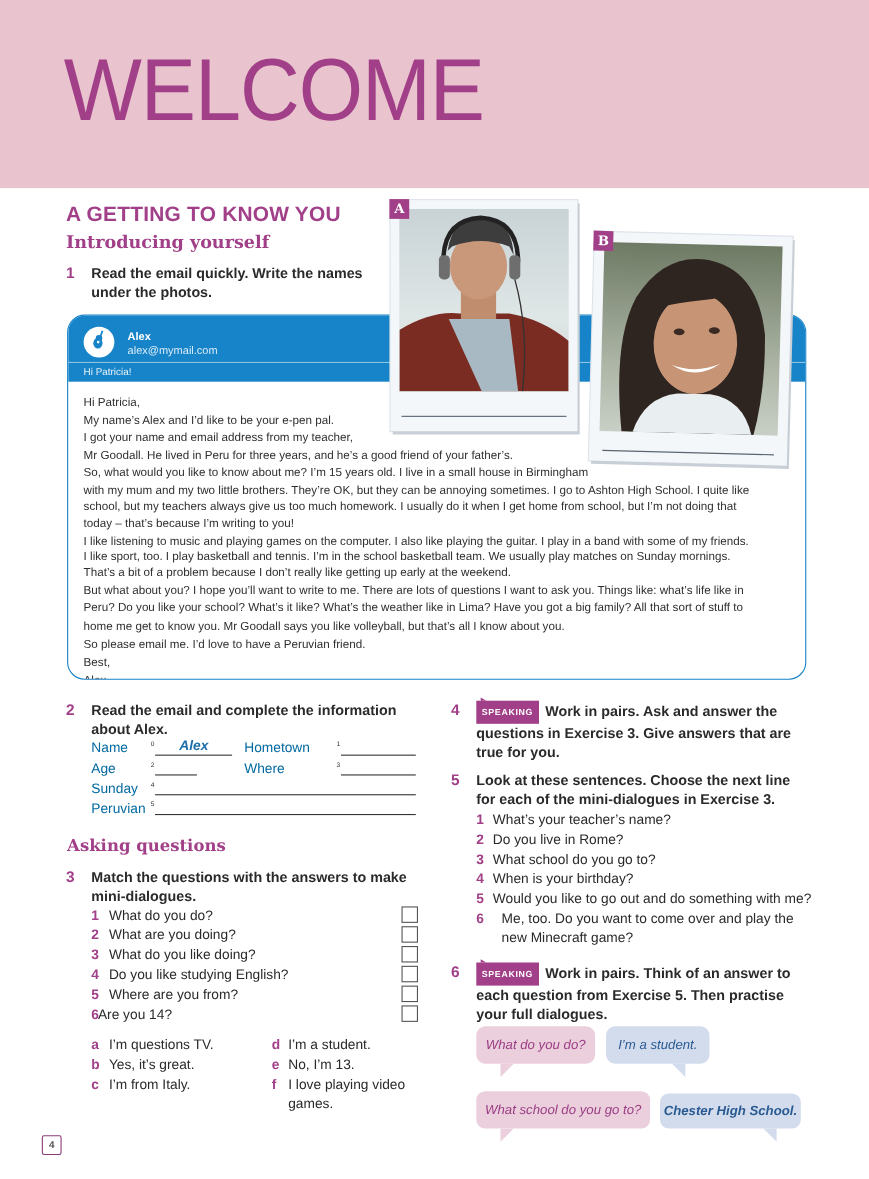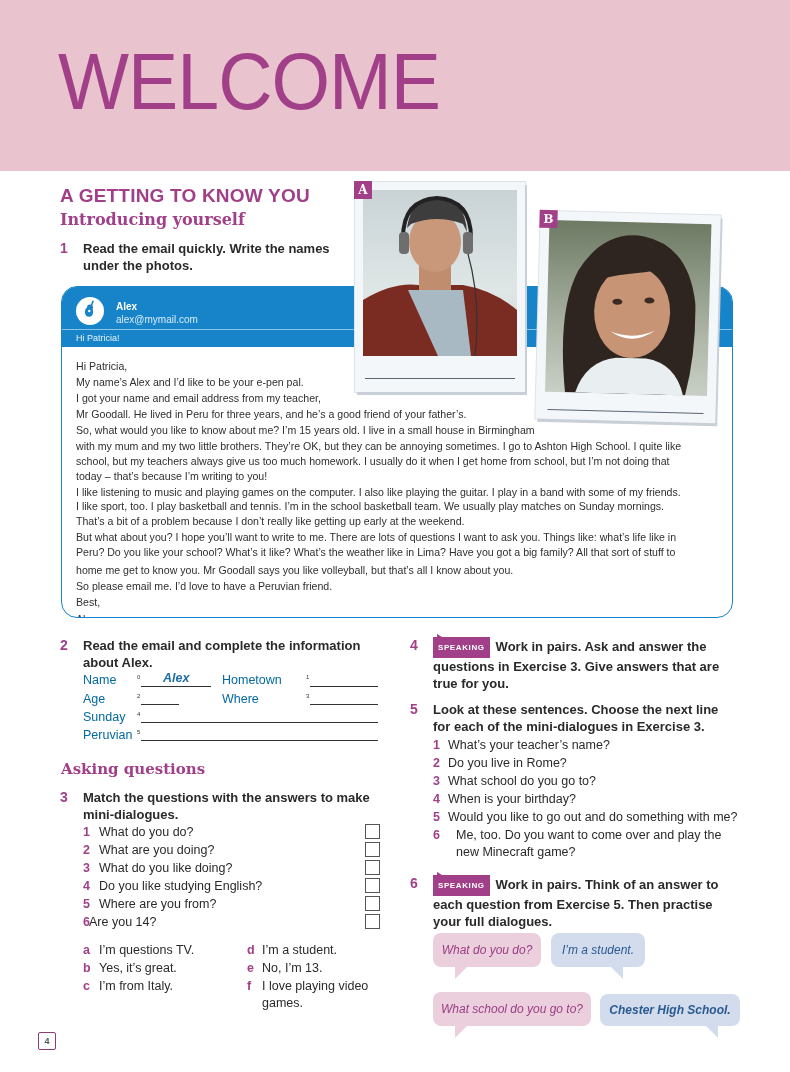--- a/index.html
+++ b/index.html
@@ -226,15 +226,15 @@
   <div class="li-num" style="left:433px; top:828px;">6</div>
   <div class="li-text" style="left:456px; top:827px; width:270px;">Me, too. Do you want to come over and play the new Minecraft game?</div>
 </div>
 
 <div class="ex-num" style="left:410px; top:875px;">6</div>
 <div class="ex-text" style="left:433px; top:875px; width:300px;"><span class="speaking">SPEAKING</span><span>Work in pairs. Think of an answer to each question from Exercise 5. Then practise your full dialogues.</span></div>
 
 <div class="bubble q" style="left:433px; top:933px; width:108px; height:34px;">What do you do?</div>
 <div class="bubble a" style="left:551px; top:933px; width:94px; height:34px;">I’m a student.</div>
 <div class="bubble q" style="left:433px; top:992px; width:158px; height:34px;">What school do you go to?</div>
-<div class="bubble a" style="left:600px; top:994px; width:140px; height:32px; font-weight:bold;">Chester High School.</div>
+<div class="bubble a" style="left:600px; top:994px; width:128px; height:32px; font-weight:bold;">Chester High School.</div>
 
 <div class="page-num">4</div>
 
 </body></html>

